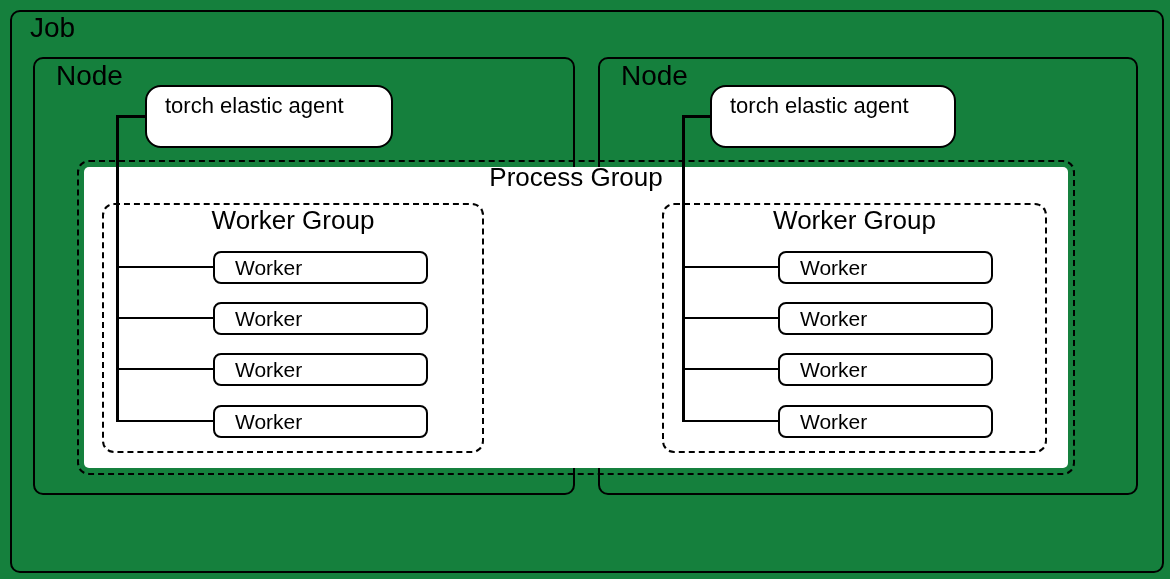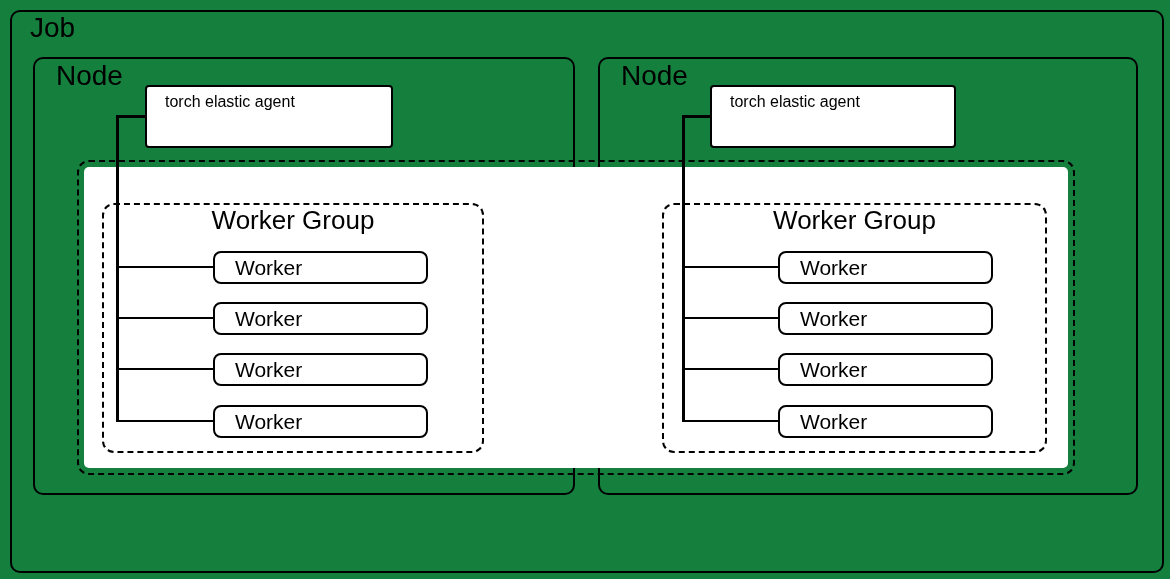--- a/index.html
+++ b/index.html
@@ -29,42 +29,43 @@
   .worker-box{
     border:2px solid #000;
     border-radius:8px;
     background:#ffffff;
     font-size:21px;
     line-height:29px;
     padding-left:20px;
   }
   .agent-box{
     border:2px solid #000;
-    border-radius:4px;
+    border-radius:16px;
     background:#ffffff;
-    font-size:16px;
+    font-size:22px;
     padding:6px 8px 0 18px;
   }
   .z1{z-index:1}.z2{z-index:2}.z3{z-index:3}.z4{z-index:4}.z5{z-index:5}.z6{z-index:6}.z7{z-index:7}
 </style>
 </head>
 <body>
 
 <div class="canvas">
 
   <div class="abs box r10 z1" style="left:10px;top:10px;width:1154px;height:563px;"></div>
   <div class="abs lbl lbl-28 z2" style="left:30px;top:12px;">Job</div>
 
   <div class="abs box r10 z2" style="left:33px;top:57px;width:542px;height:438px;"></div>
   <div class="abs lbl lbl-28 z2" style="left:56px;top:60px;">Node</div>
 
   <div class="abs box r10 z2" style="left:598px;top:57px;width:540px;height:438px;"></div>
   <div class="abs lbl lbl-28 z2" style="left:621px;top:60px;">Node</div>
 
   <div class="abs dashed r12 pg-fill z3" style="left:77px;top:160px;width:998px;height:315px;"></div>
+  <div class="abs lbl lbl-26 center z4" style="left:77px;top:163px;width:998px;">Process Group</div>
 
   <div class="abs dashed r12 z4" style="left:102px;top:203px;width:382px;height:250px;"></div>
   <div class="abs lbl lbl-26 center z4" style="left:102px;top:206px;width:382px;">Worker Group</div>
 
   <div class="abs dashed r12 z4" style="left:662px;top:203px;width:385px;height:250px;"></div>
   <div class="abs lbl lbl-26 center z4" style="left:662px;top:206px;width:385px;">Worker Group</div>
 
   <div class="abs worker-box z5" style="left:213px;top:251px;width:215px;height:33px;">
     <span>Worker</span>
   </div>

